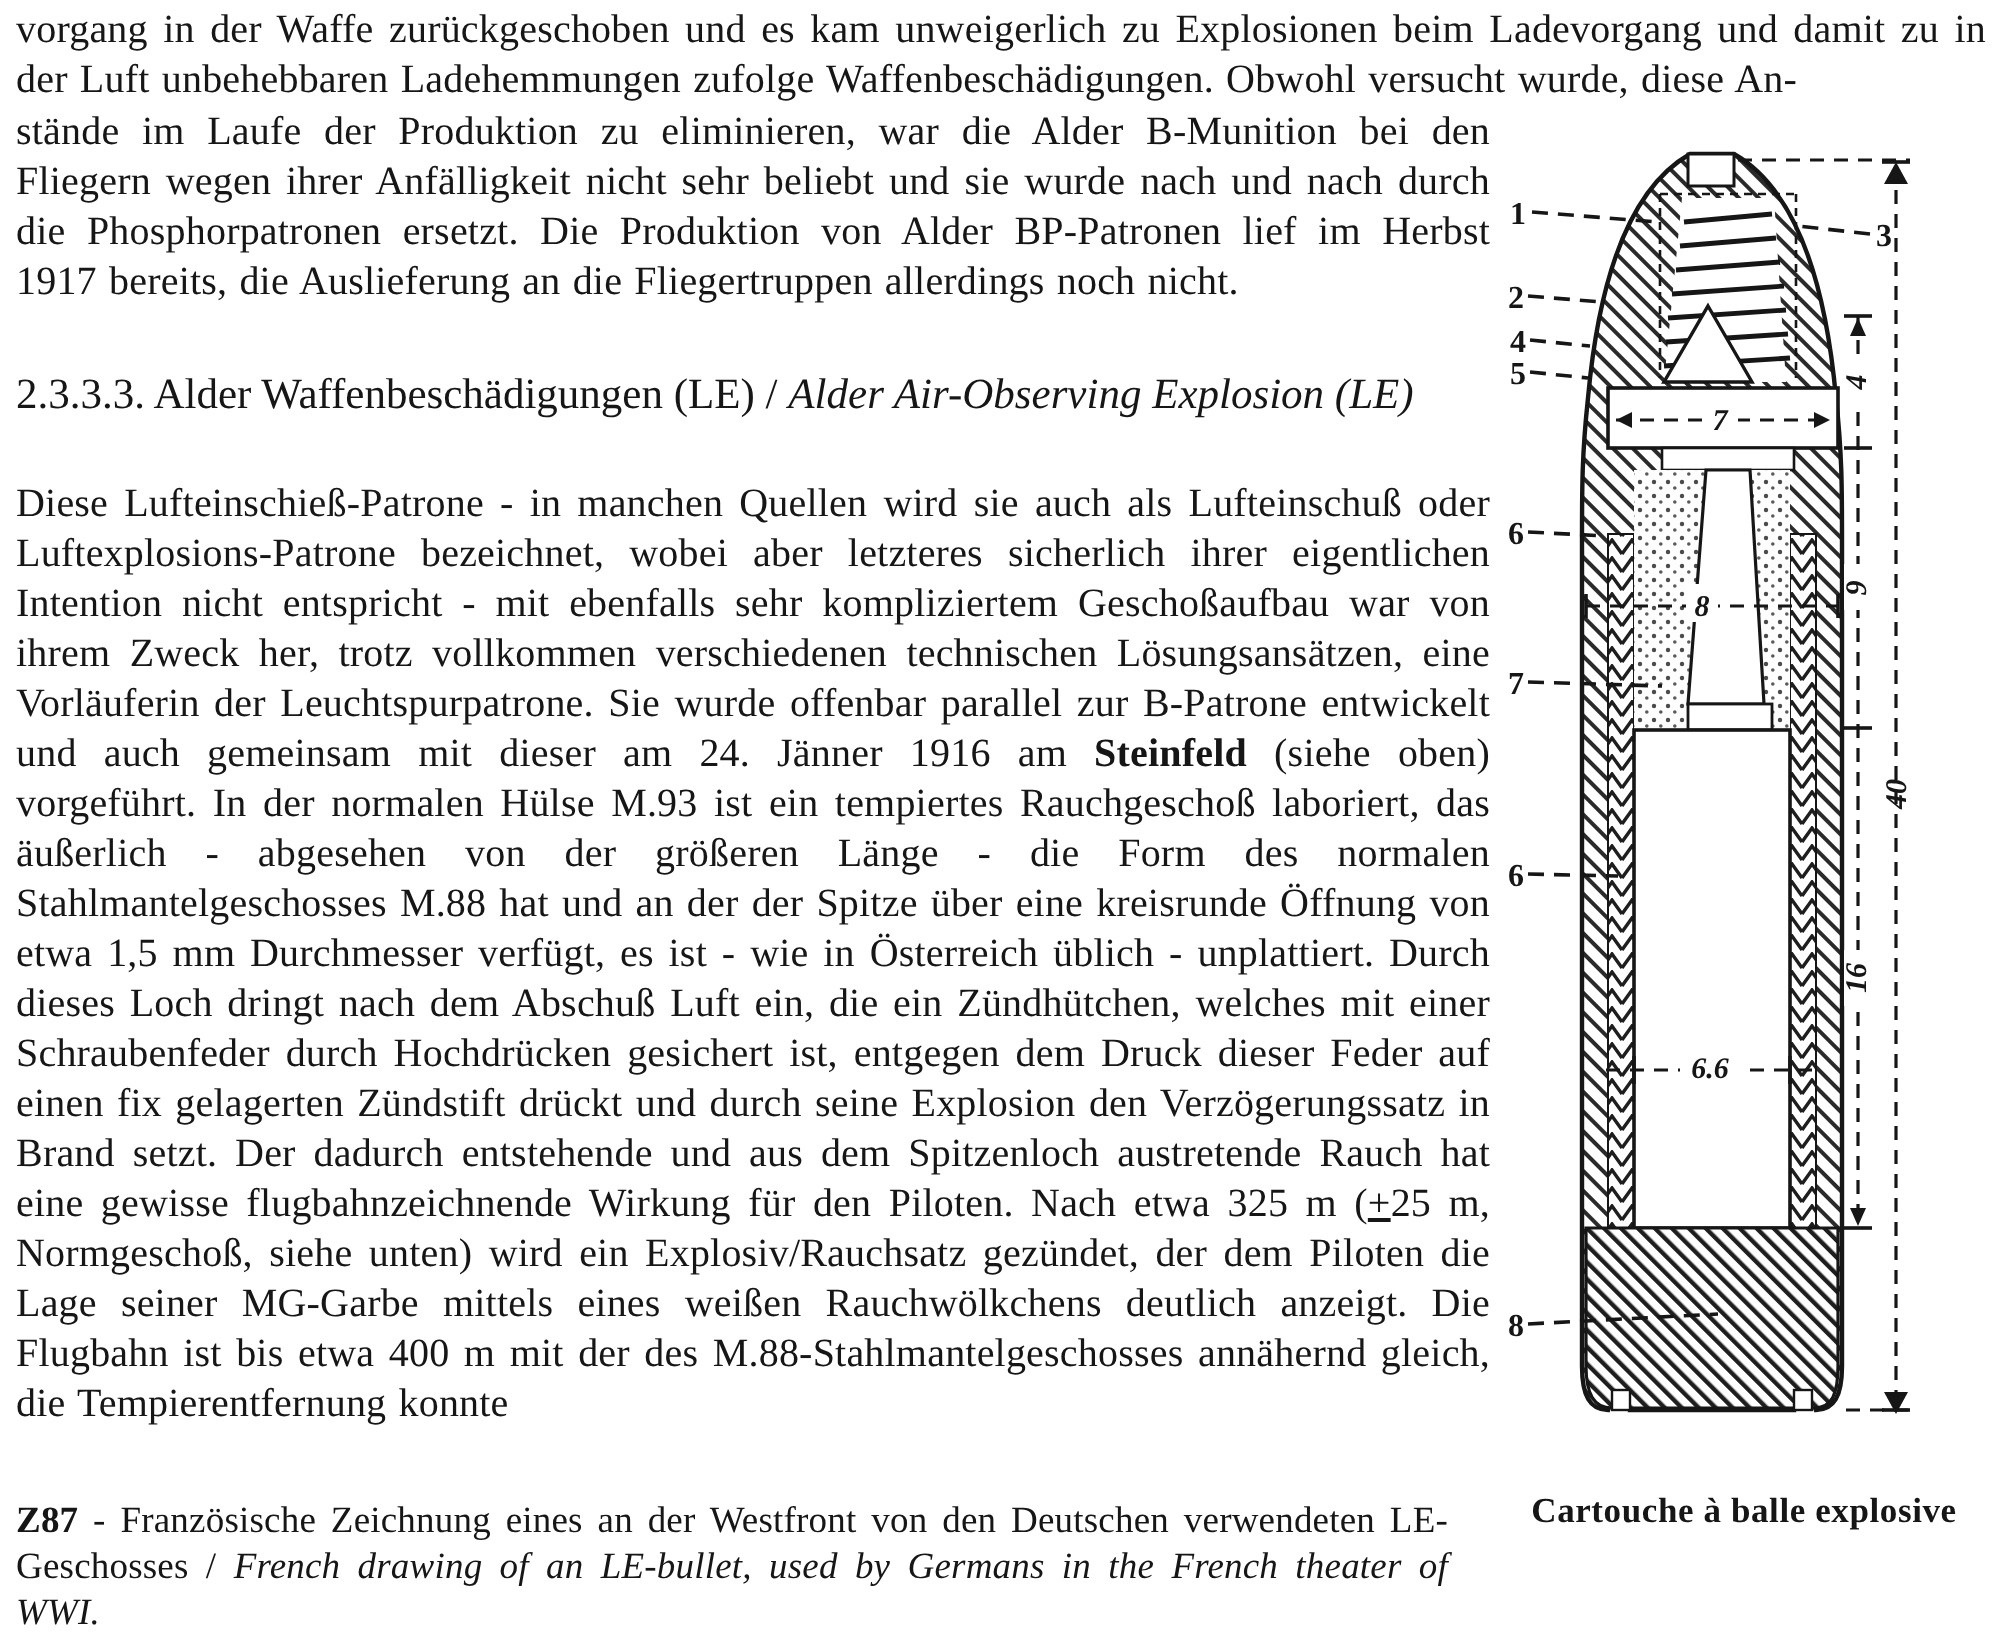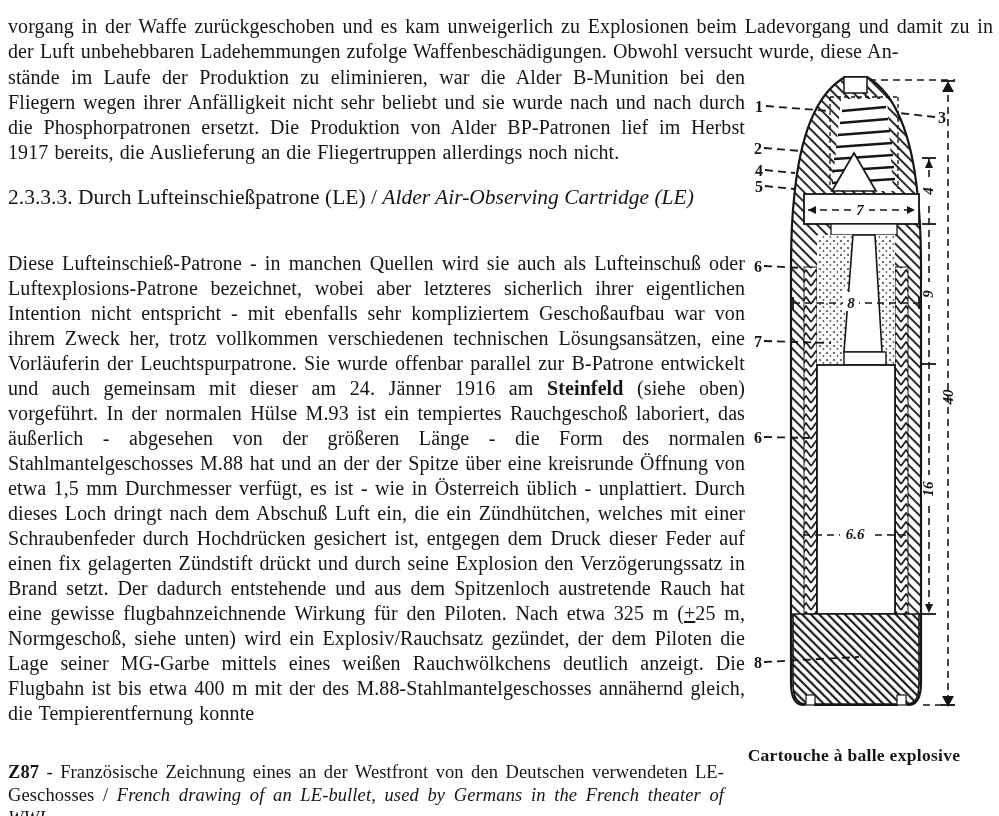--- a/index.html
+++ b/index.html
@@ -11,57 +11,56 @@
     font-family:"Liberation Serif","DejaVu Serif",serif;
     color:#161616;
   }
   .txt{
     position:absolute;
     font-size:20px;
     line-height:25px;
     text-align:justify;
     letter-spacing:0.1px;
     word-spacing:1px;
-    margin-top:11px;
   }
   .p1a{top:3px;left:8px;width:985px;}
   .p1b{top:54px;left:8px;width:737px;}
   .heading{
     position:absolute;top:184px;left:8px;width:737px;
     font-size:21.5px;line-height:26px;white-space:nowrap;
   }
   .p2{top:240px;left:8px;width:737px;font-family:Liberation Serif, serif;}
   .caption{top:750px;left:8px;width:716px;font-size:18.5px;line-height:23px;}
   .bold{font-weight:bold;}
   .ital{font-style:italic;}
   .pm{text-decoration:underline;}
   .figwrap{position:absolute;left:741px;top:71px;width:258px;height:676px;}
   .figcap{
-    position:absolute;left:732px;top:744px;width:244px;
+    position:absolute;left:750px;top:744px;width:244px;
     text-align:center;font-weight:bold;font-size:17.5px;line-height:22px;
     letter-spacing:0.3px;
   }
   svg text{font-family:"Liberation Serif","DejaVu Serif",serif;}
   .co{font-size:16px;font-weight:bold;fill:#161616;}
   .dim{font-size:15px;font-weight:bold;font-style:italic;fill:#161616;}
   .lead{stroke:#161616;stroke-width:1.8;stroke-dasharray:8 5;fill:none;}
   .dimline{stroke:#161616;stroke-width:1.6;stroke-dasharray:7 5;fill:none;}
   .tick{stroke:#161616;stroke-width:1.8;fill:none;}
   .part{stroke:#161616;fill:#ffffff;}
 </style>
 </head>
 <body>
 
 <div class="page">
 
   <div class="txt p1a">vorgang in der Waffe zurückgeschoben und es kam unweigerlich zu Explosionen beim Ladevorgang und damit zu in der Luft unbehebbaren Ladehemmungen zufolge Waffenbeschädigungen. Obwohl versucht wurde, diese An-</div>
 
   <div class="txt p1b">stände im Laufe der Produktion zu eliminieren, war die Alder B-Munition bei den Fliegern wegen ihrer Anfälligkeit nicht sehr beliebt und sie wurde nach und nach durch die Phosphorpatronen ersetzt. Die Produktion von Alder BP-Patronen lief im Herbst 1917 bereits, die Auslieferung an die Fliegertruppen allerdings noch nicht.</div>
 
-  <div class="heading"><span>2.3.3.3. Durch Lufteinschießpatrone (LE) / </span><span class="ital">Alder Air-Observing Cartridge (LE)</span></div>
+  <div class="heading"><span>2.3.3.3. Alder Waffenbeschädigungen (LE) / </span><span class="ital">Alder Air-Observing Explosion (LE)</span></div>
 
   <div class="txt p2"><span>Diese Lufteinschieß-Patrone - in manchen Quellen wird sie auch als Lufteinschuß oder Luftexplosions-Patrone bezeichnet, wobei aber letzteres sicherlich ihrer eigentlichen Intention nicht entspricht - mit ebenfalls sehr kompliziertem Geschoßaufbau war von ihrem Zweck her, trotz vollkommen verschiedenen technischen Lösungsansätzen, eine Vorläuferin der Leuchtspurpatrone. Sie wurde offenbar parallel zur B-Patrone entwickelt und auch gemeinsam mit dieser am 24. Jänner 1916 am </span><span class="bold">Steinfeld</span><span> (siehe oben) vorgeführt. In der normalen Hülse M.93 ist ein tempiertes Rauchgeschoß laboriert, das äußerlich - abgesehen von der größeren Länge - die Form des normalen Stahlmantelgeschosses M.88 hat und an der der Spitze über eine kreisrunde Öffnung von etwa 1,5 mm Durchmesser verfügt, es ist - wie in Österreich üblich - unplattiert. Durch dieses Loch dringt nach dem Abschuß Luft ein, die ein Zündhütchen, welches mit einer Schraubenfeder durch Hochdrücken gesichert ist, entgegen dem Druck dieser Feder auf einen fix gelagerten Zündstift drückt und durch seine Explosion den Verzögerungssatz in Brand setzt. Der dadurch entstehende und aus dem Spitzenloch austretende Rauch hat eine gewisse flugbahnzeichnende Wirkung für den Piloten. Nach etwa 325 m (</span><span class="pm">+</span><span>25 m, Normgeschoß, siehe unten) wird ein Explosiv/Rauchsatz gezündet, der dem Piloten die Lage seiner MG-Garbe mittels eines weißen Rauchwölkchens deutlich anzeigt. Die Flugbahn ist bis etwa 400 m mit der des M.88-Stahlmantelgeschosses annähernd gleich, die Tempierentfernung konnte</span></div>
 
   <div class="txt caption"><span class="bold">Z87</span><span> - Französische Zeichnung eines an der Westfront von den Deutschen verwendeten LE-Geschosses / </span><span class="ital">French drawing of an LE-bullet, used by Germans in the French theater of WWI.</span></div>
 
   <div class="figwrap">
     <svg viewBox="0 0 258 676" width="258" height="676">
       <defs>
         <pattern id="hA" width="7" height="7" patternUnits="userSpaceOnUse" patternTransform="rotate(-45)">
           <rect width="7" height="7" fill="#ffffff"></rect>

